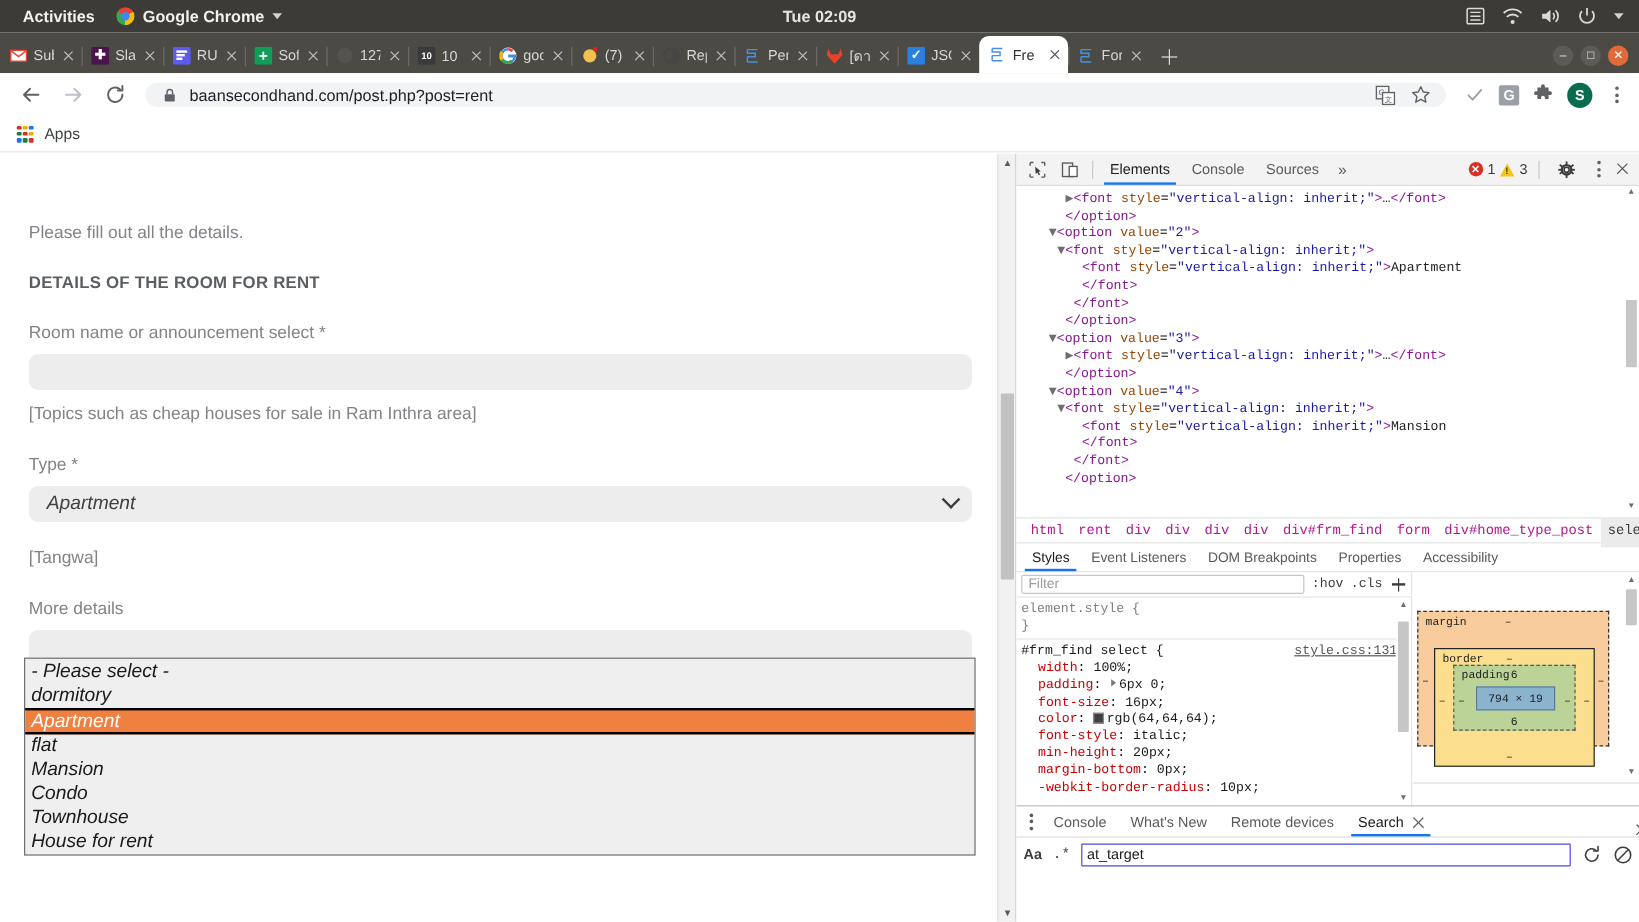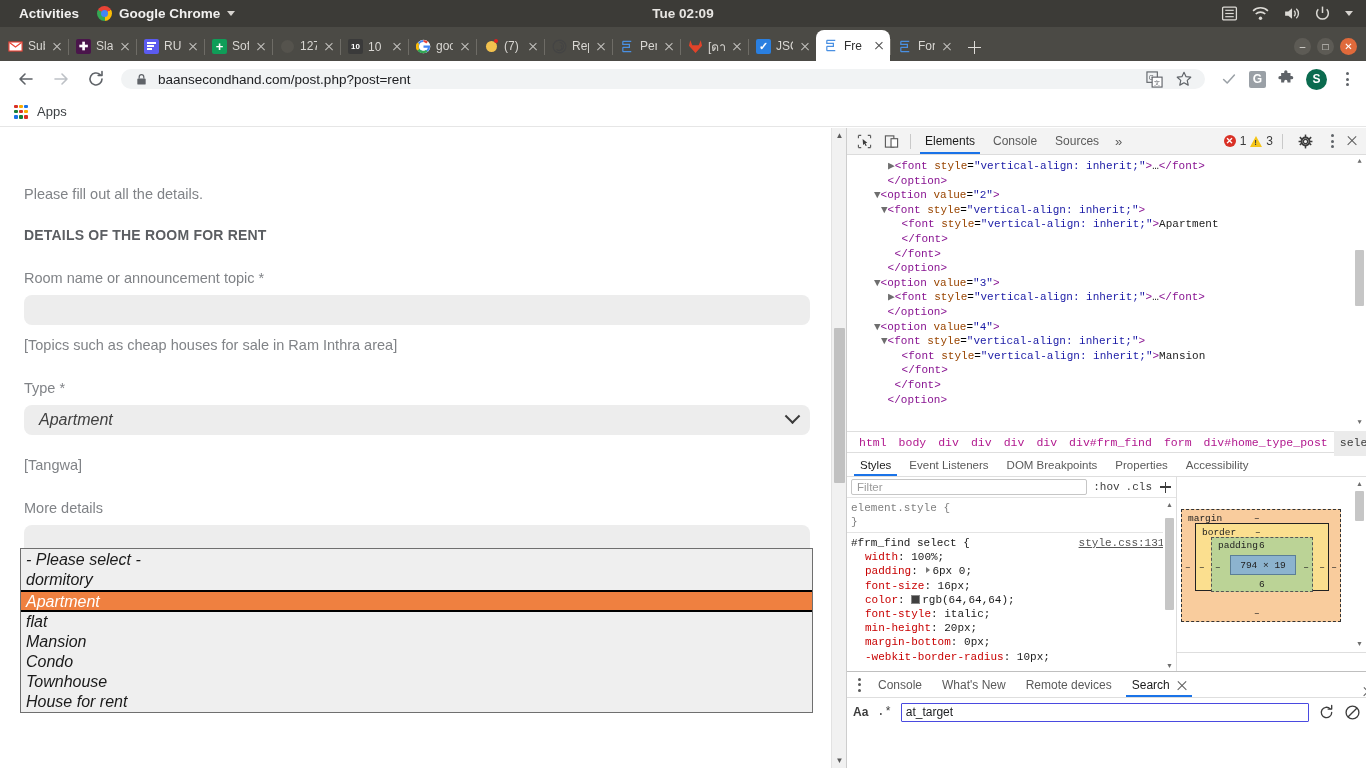--- a/index.html
+++ b/index.html
@@ -229,21 +229,21 @@
   #boxmodelpane{ flex:1; position:relative; background:#fff; overflow:hidden;}
   #bm-scroll{ position:absolute; right:0; top:0; width:13px; height:195px; background:#fff;}
   #bm-scroll .arr{ width:13px;height:13px;display:flex;align-items:center;justify-content:center;color:#6e6e6e;font-size:7px;}
   #bm-scroll .arr.bot{ position:absolute; bottom:22px;}
   #bm-thumb{ position:absolute; top:14px;left:2px;width:9px;height:30px;background:#c6c6c6;border-radius:1px;}
   .bm-margin{
     position:absolute; left:4px; top:32px; width:160px; height:113px;
     background:#f9cc9d; border:1px dashed #333;
     font-family:"Liberation Mono",monospace; font-size:9.5px; color:#222;
   }
-  .bm-border{ position:absolute; left:13px; top:13px; width:134px; height:68px; background:#fbdf8f; border:1.5px solid #222;}
+  .bm-border{ position:absolute; left:13px; top:30px; width:134px; height:99px; background:#fbdf8f; border:1.5px solid #222;}
   .bm-padding{ position:absolute; left:15px; top:13px; width:102px; height:55px; background:#bbd396; border:1px dashed #555;}
   .bm-content{ position:absolute; left:18px; top:17px; width:66px; height:20px; background:#8cb3ce; border:1px solid #5b7e96;
                display:flex;align-items:center;justify-content:center; font-size:9.5px;}
   .bml{ position:absolute; }
   #bm-bottombar{ position:absolute; bottom:0; left:0; right:0; height:20px; border-top:1px solid #dedede;
                  display:flex; align-items:center; gap:10px; padding-left:6px; font-size:10.5px; color:#555;
                  font-family:"Liberation Sans",sans-serif; overflow:hidden;}
 
   
   #drawer{ position:absolute; bottom:0; left:0; width:520px; height:97px; border-top:1px solid #bfbfbf; background:#fff;}
@@ -517,21 +517,21 @@
       <i></i>
     </div>
   <span>Apps</span>
 </div>
 
 <div id="viewport">
   <div id="pagebody">
     <div class="p-intro">Please fill out all the details.</div>
     <div class="p-h">DETAILS OF THE ROOM FOR RENT</div>
 
-    <div class="p-label">Room name or announcement topic *</div>
+    <div class="p-label">Room name or announcement select *</div>
     <div class="p-input"></div>
     <div class="p-hint">[Topics such as cheap houses for sale in Ram Inthra area]</div>
 
     <div class="p-label">Type *</div>
     <div class="p-select-wrap">
       <div class="p-select">
         <span>Apartment</span>
         <span class="chev"></span>
       </div>
     </div>
@@ -643,21 +643,21 @@
       </div>
     <div id="dom-scroll">
       <div class="arr">▲</div>
       <div id="dom-thumb"></div>
       <div class="arr bot">▼</div>
     </div>
   </div>
 
   <div id="crumbs">
       <div class="crumb">html</div>
-      <div class="crumb">body</div>
+      <div class="crumb">rent</div>
       <div class="crumb">div</div>
       <div class="crumb">div</div>
       <div class="crumb">div</div>
       <div class="crumb">div</div>
       <div class="crumb">div#frm_find</div>
       <div class="crumb">form</div>
       <div class="crumb">div#home_type_post</div>
       <div class="crumb sel">select</div>
     </div>
 

